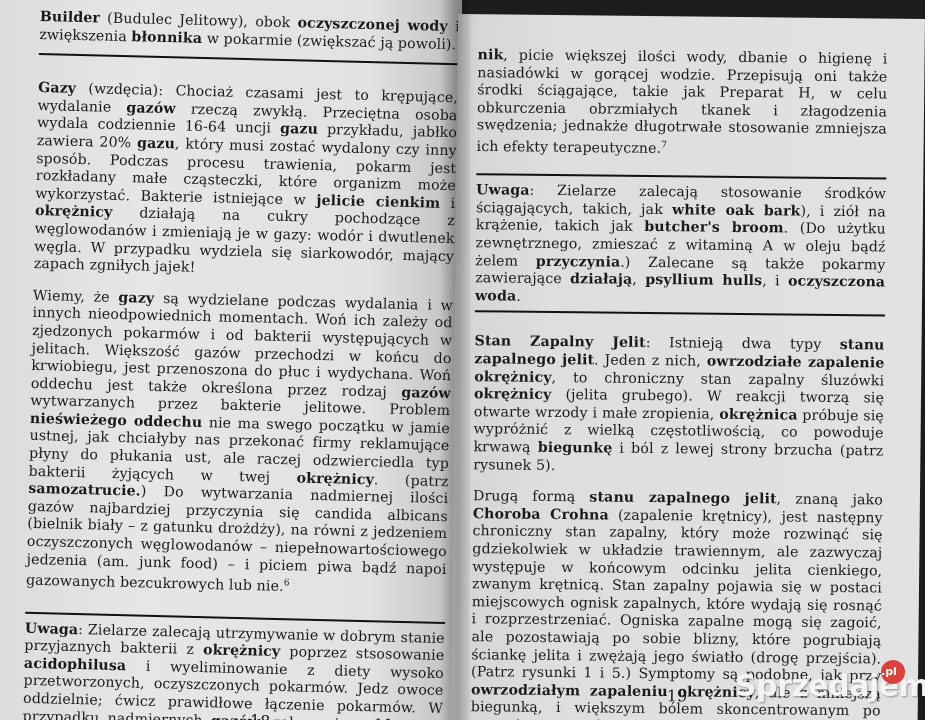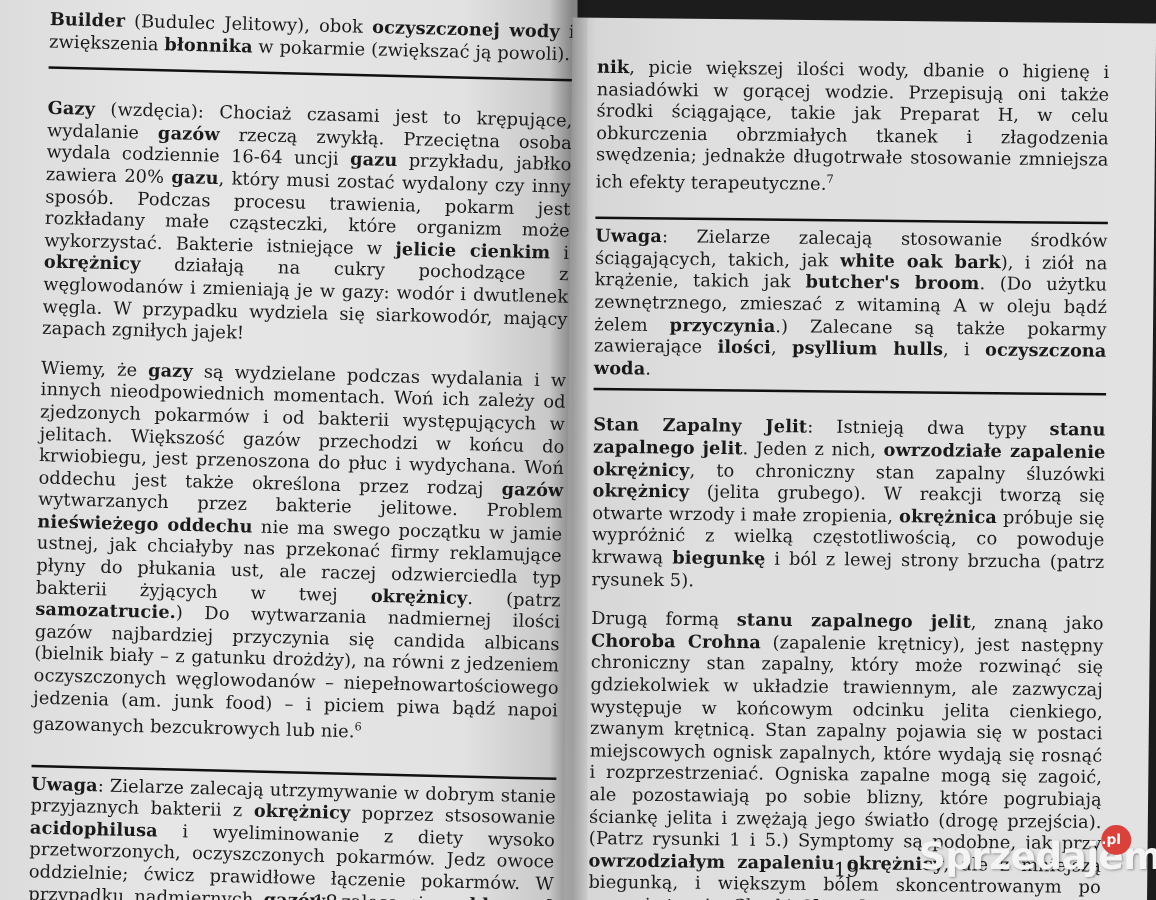--- a/index.html
+++ b/index.html
@@ -34,21 +34,21 @@
     </div>
 
   </div>
   <div class="page-num" style="left:250px;top:712px;">18</div>
 </div>
 
 <div class="page page-right">
   <div class="text-block right-col" style="top:32px;">
     <p><b>nik</b>, picie większej ilości wody, dbanie o higienę i nasiadówki w gorącej wodzie. Przepisują oni także środki ściągające, takie jak Preparat H, w celu obkurczenia obrzmiałych tkanek i złagodzenia swędzenia; jednakże długotrwałe stosowanie zmniejsza ich efekty terapeutyczne.<sup>7</sup></p>
     <div class="note" style="margin-top:18px;">
-      <p style="margin:0;"><b>Uwaga</b>: Zielarze zalecają stosowanie środków ściągających, takich, jak <b>white oak bark</b>), i ziół na krążenie, takich jak <b>butcher's broom</b>. (Do użytku zewnętrznego, zmieszać z witaminą A w oleju bądź żelem <b>przyczynia</b>.) Zalecane są także pokarmy zawierające <b>ilości</b>, <b>psyllium hulls</b>, i <b>oczyszczona woda</b>.</p>
+      <p style="margin:0;"><b>Uwaga</b>: Zielarze zalecają stosowanie środków ściągających, takich, jak <b>white oak bark</b>), i ziół na krążenie, takich jak <b>butcher's broom</b>. (Do użytku zewnętrznego, zmieszać z witaminą A w oleju bądź żelem <b>przyczynia</b>.) Zalecane są także pokarmy zawierające <b>działają</b>, <b>psyllium hulls</b>, i <b>oczyszczona woda</b>.</p>
     </div>
     <p style="margin-top:20px;"><b>Stan Zapalny Jelit</b>: Istnieją dwa typy <b>stanu zapalnego jelit</b>. Jeden z nich, <b>owrzodziałe zapalenie okrężnicy</b>, to chroniczny stan zapalny śluzówki <b>okrężnicy</b> (jelita grubego). W reakcji tworzą się otwarte wrzody i małe zropienia, <b>okrężnica</b> próbuje się wypróżnić z wielką częstotliwością, co powoduje krwawą <b>biegunkę</b> i ból z lewej strony brzucha (patrz rysunek 5).</p>
     <p>Drugą formą <b>stanu zapalnego jelit</b>, znaną jako <b>Choroba Crohna</b> (zapalenie krętnicy), jest następny chroniczny stan zapalny, który może rozwinąć się gdziekolwiek w układzie trawiennym, ale zazwyczaj występuje w końcowym odcinku jelita cienkiego, zwanym krętnicą. Stan zapalny pojawia się w postaci miejscowych ognisk zapalnych, które wydają się rosnąć i rozprzestrzeniać. Ogniska zapalne mogą się zagoić, ale pozostawiają po sobie blizny, które pogrubiają ściankę jelita i zwężają jego światło (drogę przejścia). (Patrz rysunki 1 i 5.) Symptomy są podobne, jak przy <b>owrzodziałym zapaleniu okrężnicy</b>, ale z mniejszą biegunką, i większym bólem skoncentrowanym po prawej stronie. Skutki <b>Choroby Crohna</b> to utrata wagi i wyniszczenie.</p>
 
   </div>
   <div class="page-num" style="left:216px;top:670px;">19</div>
 </div>
 
 <div class="gutter-shadow"></div>
 

